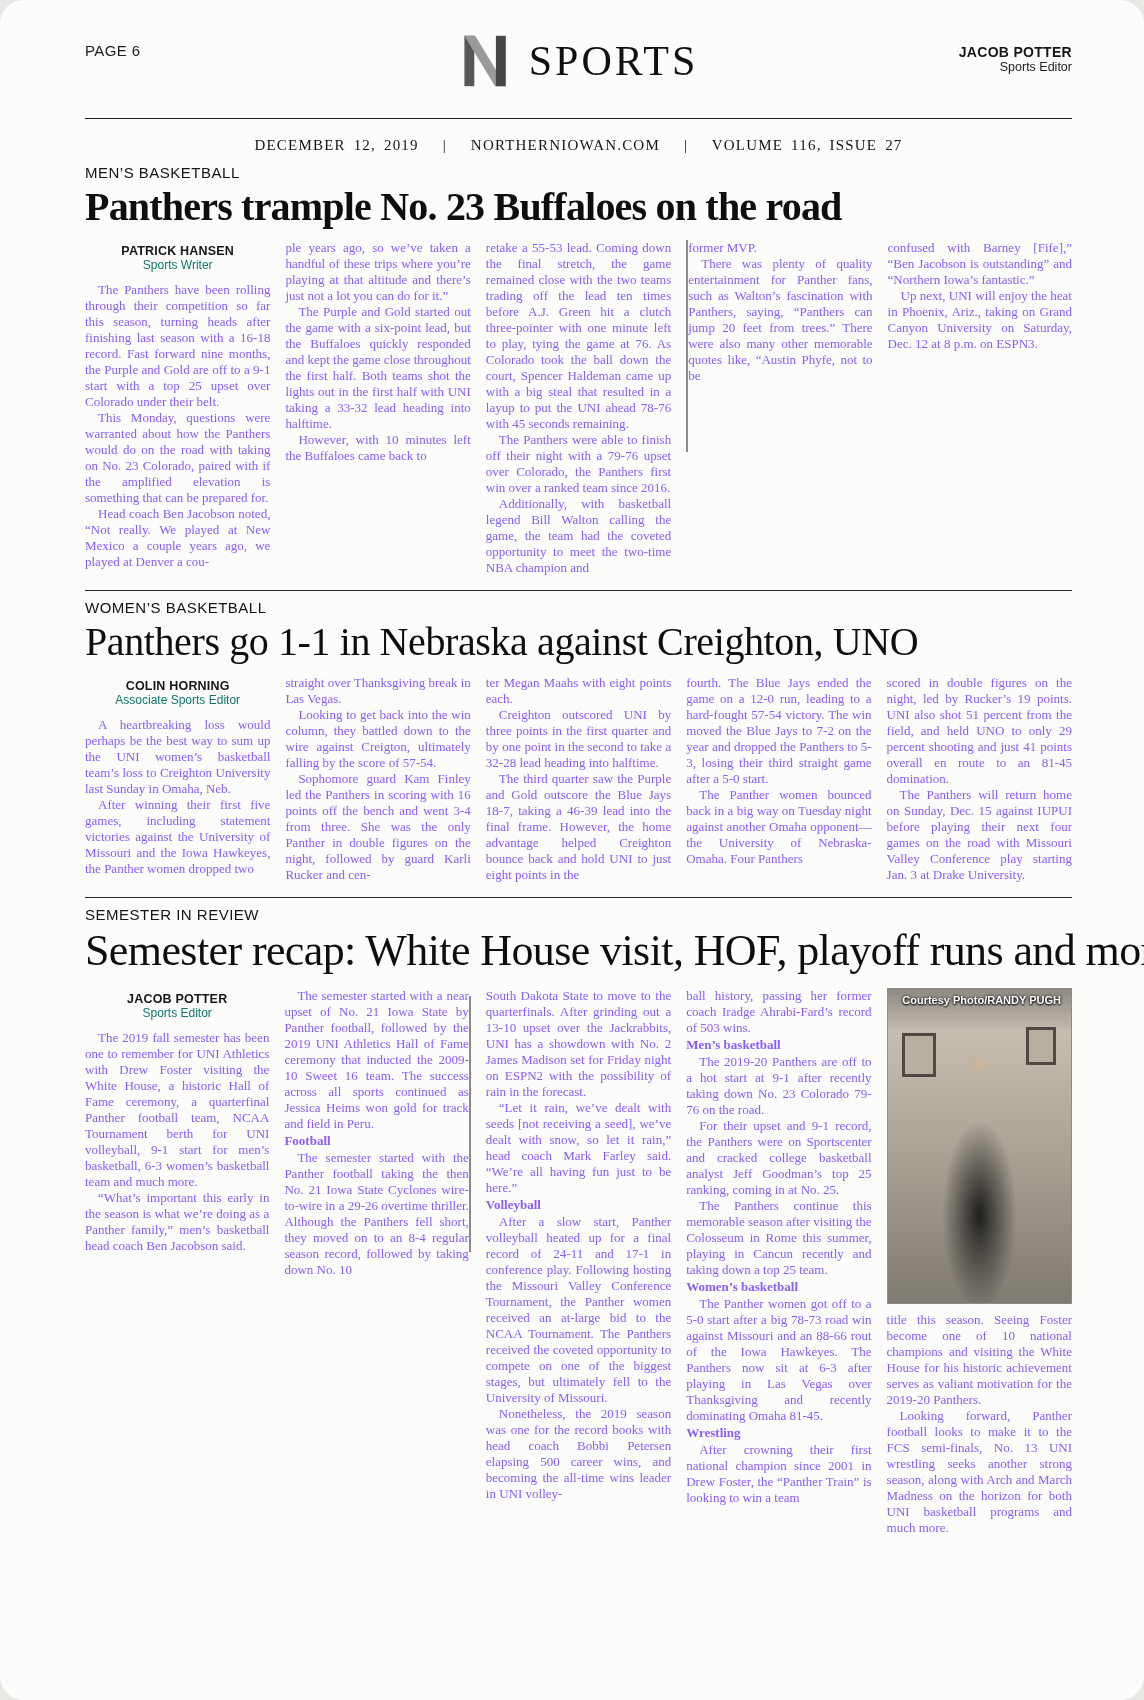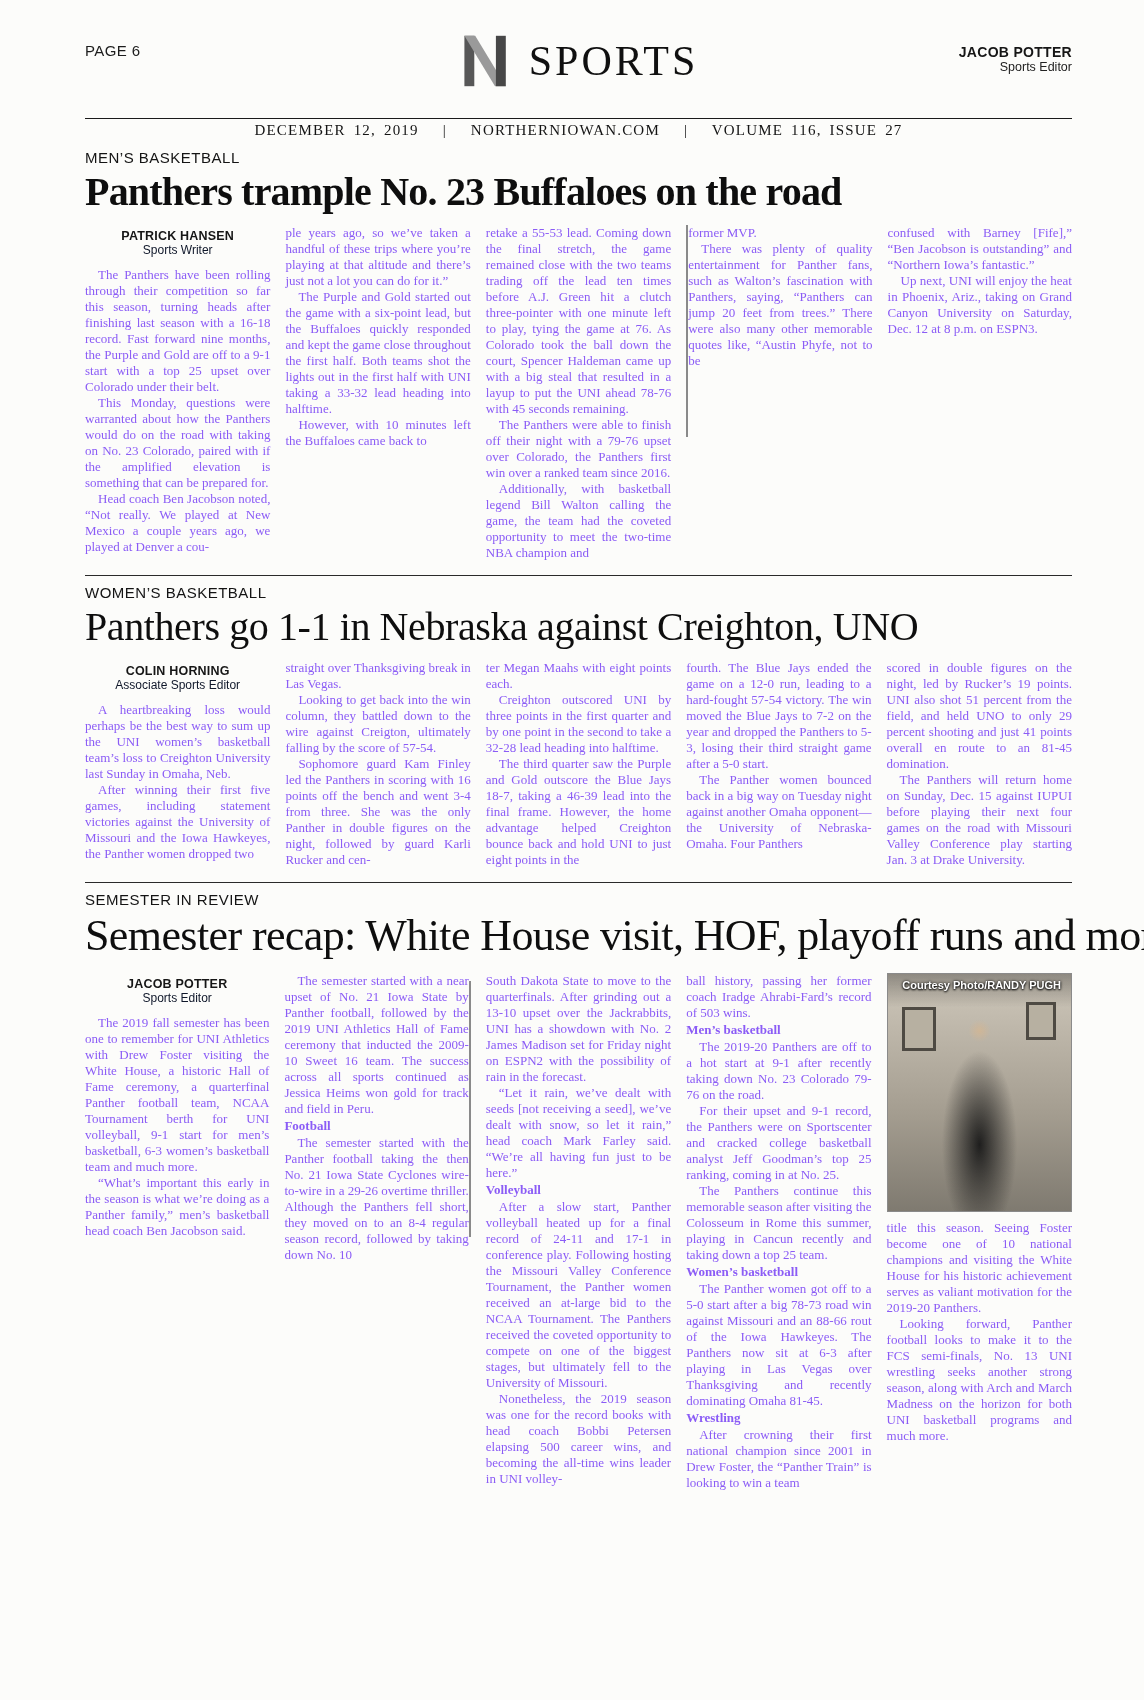--- a/index.html
+++ b/index.html
@@ -1,20 +1,21 @@
 <!DOCTYPE html>
 <html lang="en"><head>
 <meta charset="utf-8">
 <style>
   * { margin:0; padding:0; box-sizing:border-box; }
   html,body { background:#e8e8e4; }
   .sheet{
     width:1144px; height:1700px; margin:0 auto; position:relative;
     background:#fcfcfa; color:#161616; overflow:hidden;
     font-family:"Liberation Serif","DejaVu Serif",serif;
+    border-radius:24px;
   }
   .content{ padding:26px 72px 30px 85px; }
 
   
   .pagehead{ position:relative; height:92px; }
   .page-num{
     position:absolute; left:0; top:16px;
     font-family:"Liberation Sans","DejaVu Sans",sans-serif;
     font-size:15px; letter-spacing:.4px; color:#1c1c1c;
   }
@@ -27,21 +28,21 @@
     font-size:42px; letter-spacing:3px; color:#101010;
     font-family:"Liberation Serif","DejaVu Serif",serif;
   }
   .editor{ position:absolute; right:0; top:18px; text-align:right;
     font-family:"Liberation Sans","DejaVu Sans",sans-serif; }
   .editor-name{ font-weight:bold; font-size:14px; letter-spacing:.3px; }
   .editor-role{ font-size:12.5px; color:#222; }
 
   .dateline{
     border-top:1.5px solid #1a1a1a;
-    text-align:center; padding:3px 0 4px;
+    text-align:center; padding:18px 0 4px;
     font-size:15px; letter-spacing:1.2px; word-spacing:3px; color:#141414;
   }
   .dateline .sep{ margin:0 16px; }
 
   
   .rule{ border-top:1px solid #2a2a2a; margin:14px 0 8px; }
   .kicker{
     font-family:"Liberation Sans","DejaVu Sans",sans-serif;
     font-size:15px; letter-spacing:.5px; color:#141414; margin:6px 0 2px;
   }
@@ -59,21 +60,21 @@
     text-indent:13px; color:#8b5cf6;
   }
   .col p.cont, .grafs p.cont{ text-indent:0; }
   .col p.subhead, .grafs p.subhead{
     text-indent:0; text-align:left; font-weight:bold; margin:1px 0;
   }
 
   .byline{ text-align:center; margin:4px 0 10px;
     font-family:"Liberation Sans","DejaVu Sans",sans-serif; }
   .byline-name{ font-weight:bold; font-size:12.5px; letter-spacing:.2px; }
-  .byline-role{ font-size:12px; color:#0f172a; }
+  .byline-role{ font-size:12px; color:#0f766e; }
 
   
   .photo{ position:relative; overflow:hidden; border:1px solid #8a8a8a; }
   .caption{
     position:absolute; z-index:3;
     font-family:"Liberation Sans","DejaVu Sans",sans-serif;
     font-size:11px; font-weight:bold; color:#fff;
     text-shadow:0 0 3px #000, 0 1px 2px #000;
   }
   .caption-bl{ left:8px; bottom:7px; }
@@ -104,21 +105,21 @@
     font-family:"Liberation Sans","DejaVu Sans",sans-serif;
     font-weight:bold; font-size:15px; color:#3a3a3a; transform:rotate(-4deg);
   }
   .jersey-num{
     position:absolute; left:20%; top:52%; z-index:2;
     font-family:"Liberation Sans","DejaVu Sans",sans-serif;
     font-weight:bold; font-size:36px; color:#38313f; transform:rotate(3deg);
   }
   .col-right{ display:flex; flex-direction:column; }
   .photo-a3-right{
-    height:239px; margin-bottom:8px;
+    height:316px; margin-bottom:8px;
     background:
       linear-gradient(to bottom, rgba(20,20,20,.35), rgba(20,20,20,0) 14%),
       radial-gradient(circle 15px at 50% 24%, rgba(208,182,150,.95), rgba(208,182,150,0) 75%),
       radial-gradient(ellipse 50px 125px at 50% 72%, rgba(24,24,24,.95), rgba(24,24,24,0) 75%),
       linear-gradient(#cfc8bb, #a39c8f 60%, #7f7a70);
   }
   .frame{ position:absolute; background:#b7b0a1; border:3px solid #4e4a43; z-index:1; }
   .frame-1{ left:8%; top:14%; width:34px; height:44px; }
   .frame-2{ right:8%; top:12%; width:30px; height:38px; }
 </style>

